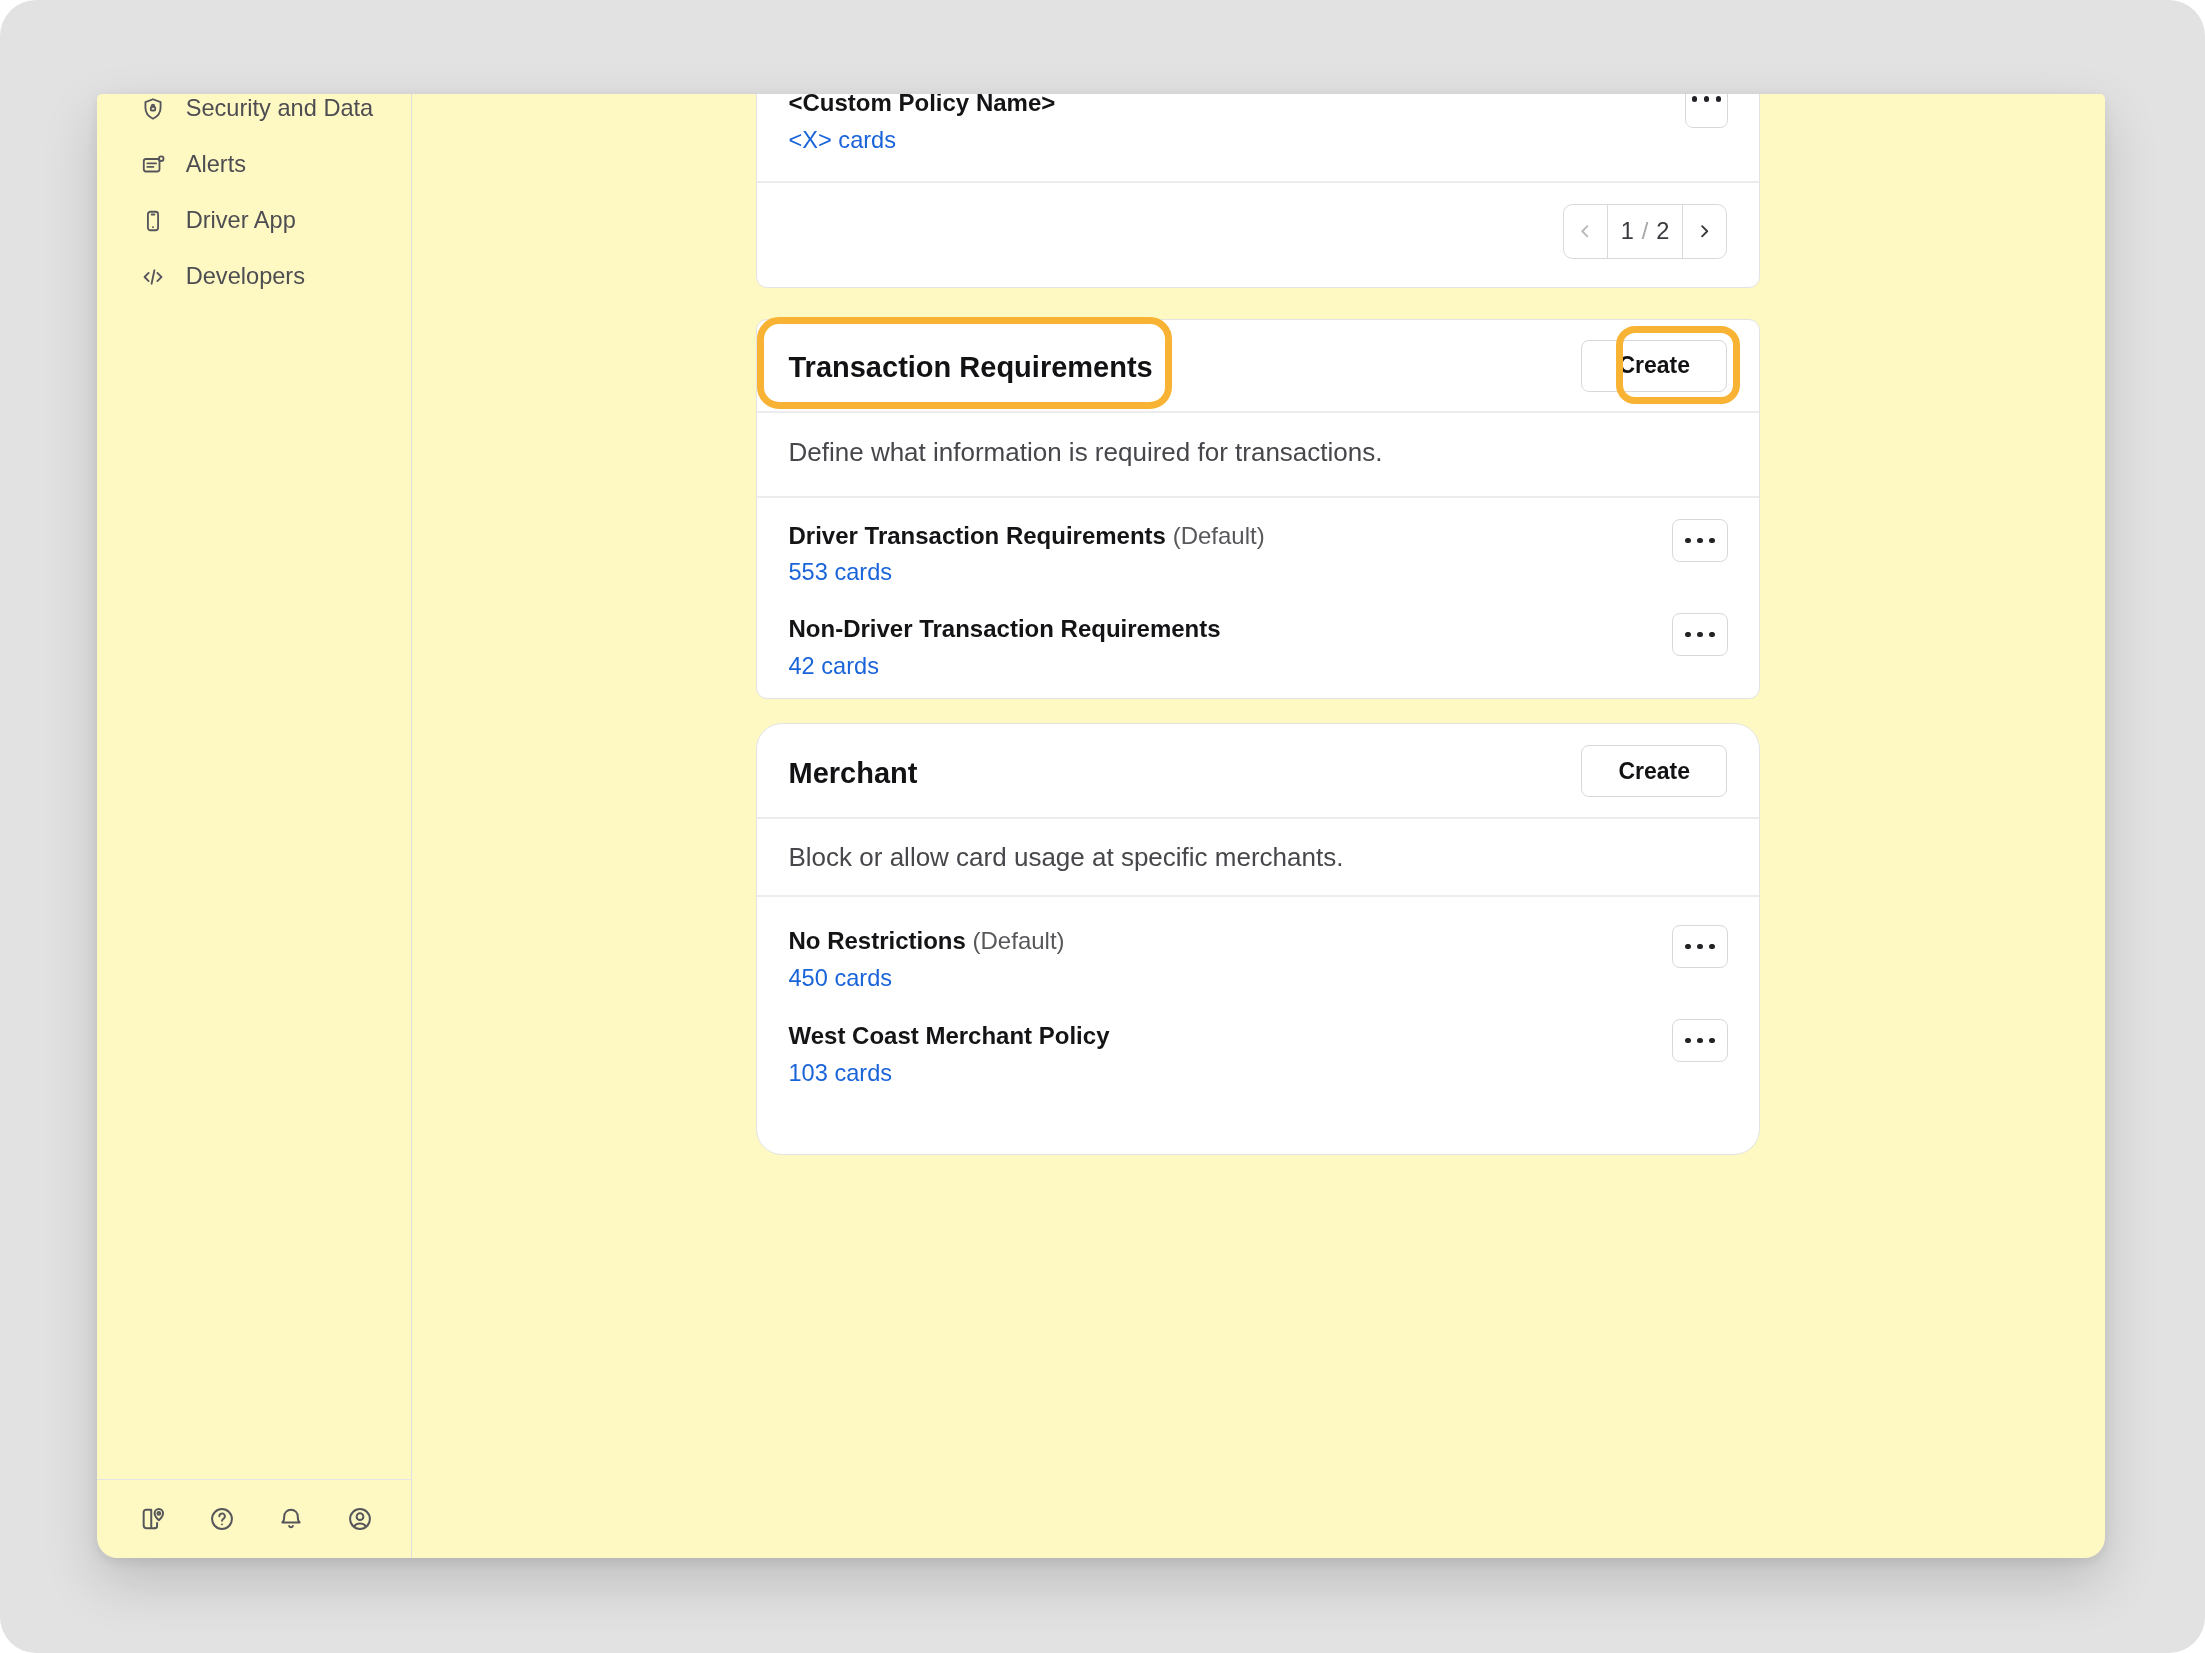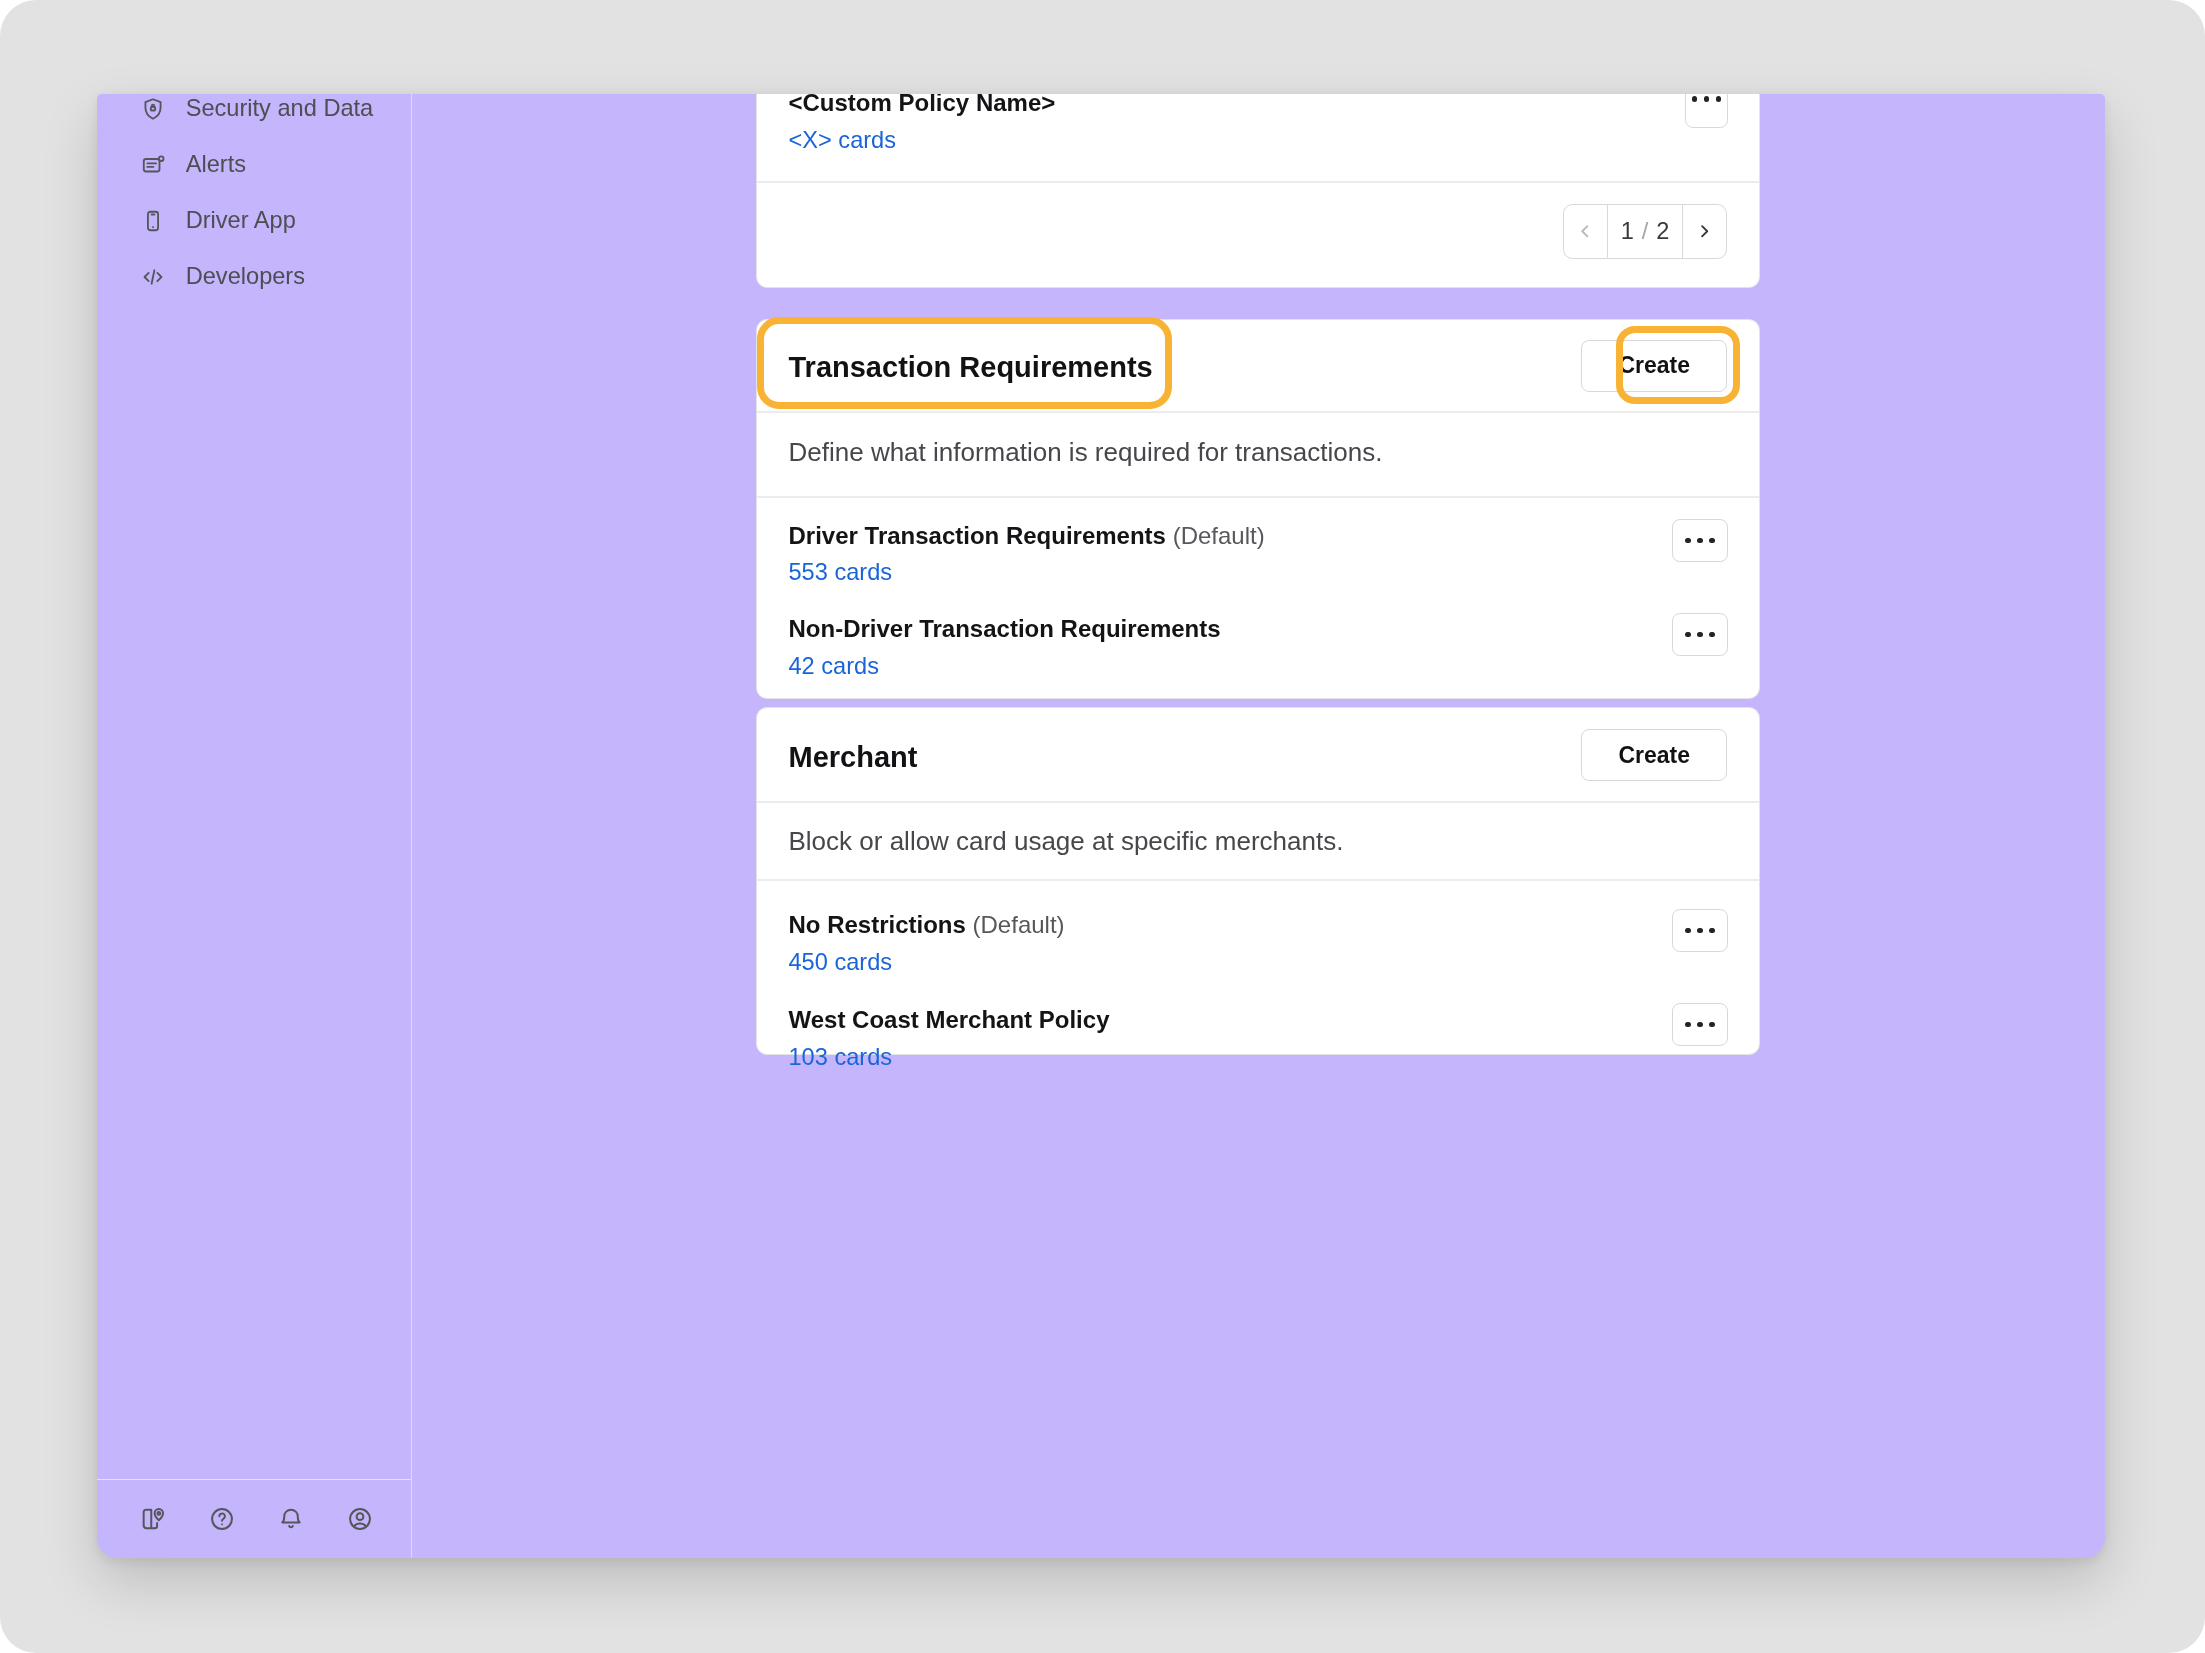--- a/index.html
+++ b/index.html
@@ -11,21 +11,21 @@
     --border:#E3E3E5;
     --btn-border:#D8D8DB;
   }
   *{box-sizing:border-box;margin:0;padding:0}
   html,body{width:2205px;height:1654px;background:#fff;font-family:"Liberation Sans",sans-serif;}
   .desktop{position:absolute;inset:0;background:#E2E2E3;border-radius:36px;overflow:hidden;}
 
   
   .window{
     position:absolute;left:97px;top:94px;width:2008px;height:1464px;
-    background:#c4b5fd;border-radius:4.7px 4.7px 20.5px 20.5px;
+    background:#fef9c3;border-radius:4.7px 4.7px 20.5px 20.5px;
     box-shadow:0 23.6px 55px rgba(0,0,0,.16),0 3.2px 11px rgba(0,0,0,.08);
     overflow:hidden;display:flex;
   }
 
   
   .sidebar{width:315px;flex:none;position:relative;border-right:1.6px solid #DEDEDF;}
   .nav{margin-top:-13.4px;}
   .nav-item{height:56px;display:flex;align-items:center;gap:19.7px;padding-left:43px;
     color:#4D4D52;font-size:23.6px;cursor:pointer;}
   .nav-item svg{width:26px;height:26px;flex:none;}
@@ -33,21 +33,21 @@
   .sidebar-footer{position:absolute;left:0;right:0;bottom:0;height:79px;
     border-top:1.6px solid #E5E5E7;display:flex;align-items:center;gap:41px;padding-left:42px;}
   .sidebar-footer svg{width:28px;height:28px;}
 
   
   .content{position:relative;flex:1;}
   .card{position:absolute;left:344px;width:1004px;background:#fff;
     border:1.6px solid var(--border);border-radius:11px;}
   .card-top{top:-67px;height:261px;}
   .card-tr{top:225px;height:380px;}
-  .card-merchant{top:613px;height:348px;}
+  .card-merchant{top:629px;height:432px;border-radius:26px;}
 
   .divider{position:absolute;left:0;right:0;height:1.6px;background:#ECECEE;}
 
   .policy-name{position:absolute;left:31.5px;font-size:24px;font-weight:700;color:var(--ink);line-height:35px;white-space:nowrap;}
   .policy-name .suffix{font-weight:400;color:#58585C;}
   .cards-link{position:absolute;left:31.5px;font-size:23.6px;color:var(--link);line-height:35px;cursor:pointer;text-decoration:none;white-space:nowrap;}
   .section-title{position:absolute;left:31.5px;font-size:29px;font-weight:700;color:#121215;line-height:38px;white-space:nowrap;}
   .section-desc{position:absolute;left:31.5px;font-size:26px;color:var(--muted);line-height:33px;white-space:nowrap;}
 
   .btn-ellipsis{position:absolute;right:31px;background:#fff;border:1.6px solid var(--btn-border);

